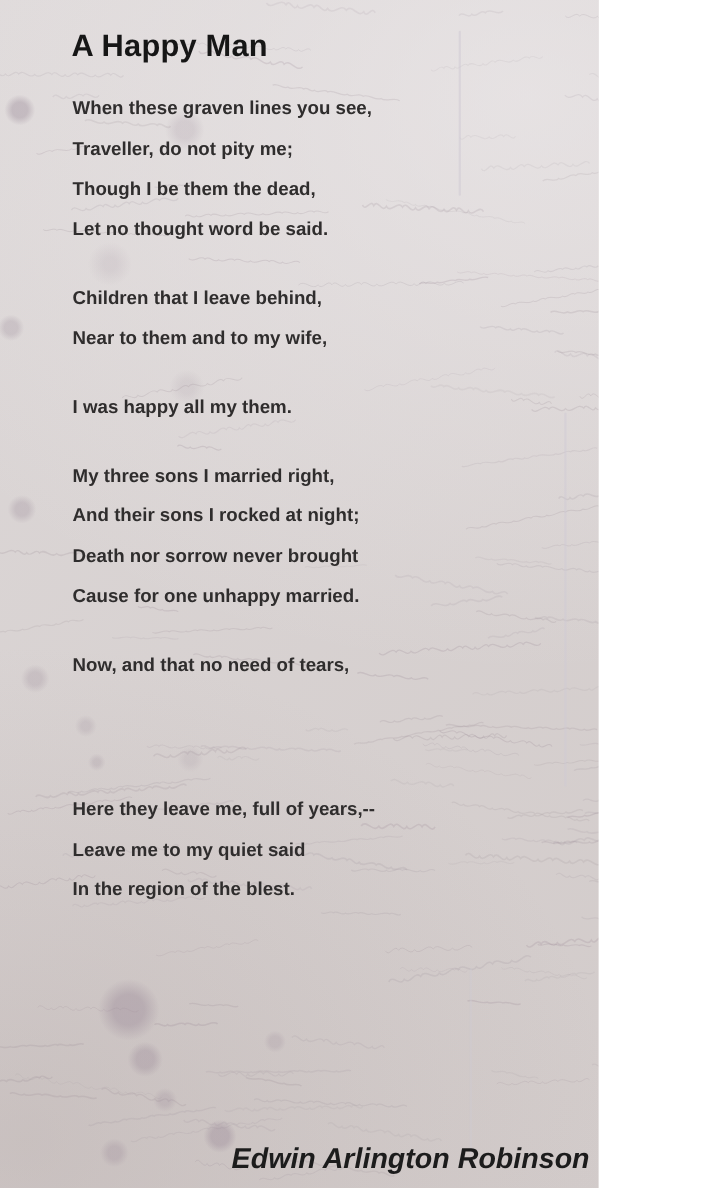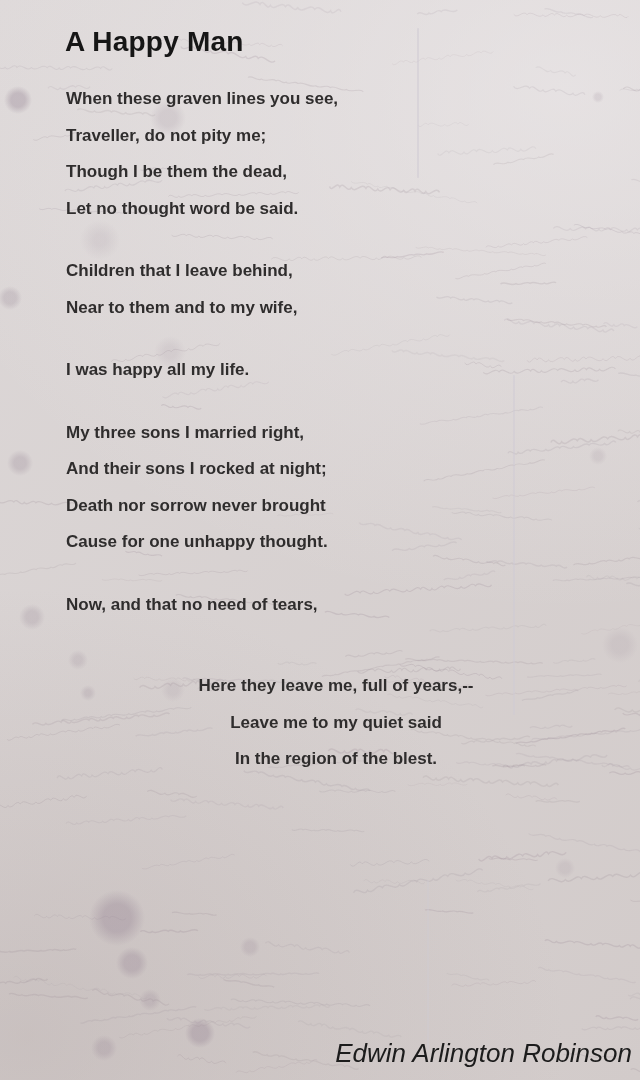--- a/index.html
+++ b/index.html
@@ -8,21 +8,21 @@
     --ink:#2f2d2d;
     --title-ink:#161616;
     --author-ink:#1c1c1c;
   }
   *{margin:0;padding:0;box-sizing:border-box;}
   html,body{width:640px;height:1080px;overflow:hidden;}
   body{font-family:"Liberation Sans", sans-serif;}
 
   .page{
     position:relative;
-    width:640px;height:1080px;
+    width:544px;height:1080px;
     overflow:hidden;
     background-color:#d6d0cf;
     background-repeat:no-repeat;
     background-image:
       
       radial-gradient(circle at 18px 100px,   rgba(154,138,152,.40) 0 7px,  rgba(154,138,152,0) 14px),
       radial-gradient(circle at 168px 118px,  rgba(154,138,152,.20) 0 8px,  rgba(154,138,152,0) 18px),
       radial-gradient(circle at 100px 240px,  rgba(154,138,152,.15) 0 6px,  rgba(154,138,152,0) 20px),
       radial-gradient(circle at 10px 298px,   rgba(154,138,152,.28) 0 6px,  rgba(154,138,152,0) 12px),
       radial-gradient(circle at 170px 352px,  rgba(154,138,152,.14) 0 6px,  rgba(154,138,152,0) 16px),
@@ -67,26 +67,26 @@
     color:var(--title-ink);
     letter-spacing:.2px;
   }
 
   .poem-body{
     position:absolute;left:66px;top:81px;width:540px;
     color:var(--ink);
     font-size:17px;font-weight:700;
   }
   .stanza{margin-bottom:26px;}
-  .stanza.extra-gap{margin-top:45px;text-align:center;}
+  .stanza.extra-gap{margin-top:95px;}
   .poem-line{line-height:36.5px;white-space:pre;}
 
   .poem-author{
     position:absolute;right:8px;top:1040px;
-    font-size:26px;font-style:italic;font-weight:400;line-height:1;
+    font-size:26px;font-style:italic;font-weight:700;line-height:1;
     color:var(--author-ink);
   }
 </style>
 </head>
 <body>
 
 <div class="page">
 
   <svg class="texture-svg" width="640" height="1080" viewBox="0 0 640 1080" xmlns="http://www.w3.org/2000/svg">
       <path d="M -21.8 66.9 c 4.0 5.6, 9.3 -5.6, 13.2 0 c 4.1 -5.6, 9.6 5.6, 13.7 0 c 3.6 5.6, 8.3 -5.6, 11.9 0 c 4.3 -5.6, 10.1 5.6, 14.4 0 c 4.8 5.6, 11.1 -5.6, 15.8 0 c 3.6 -5.6, 8.4 5.6, 12.1 0 c 3.4 5.6, 7.9 -5.6, 11.2 0 c 4.8 -5.6, 11.3 5.6, 16.1 0 c 4.2 5.6, 9.9 -5.6, 14.1 0 c 3.5 -5.6, 8.1 5.6, 11.6 0" fill="none" stroke="rgba(150,134,146,0.15)" stroke-width="1.01" transform="rotate(0.7 -21.8 66.9)"></path>
@@ -287,27 +287,27 @@
         <div class="poem-line">When these graven lines you see,</div>
         <div class="poem-line">Traveller, do not pity me;</div>
         <div class="poem-line">Though I be them the dead,</div>
         <div class="poem-line">Let no thought word be said.</div>
       </div>
       <div class="stanza">
         <div class="poem-line">Children that I leave behind,</div>
         <div class="poem-line">Near to them and to my wife,</div>
       </div>
       <div class="stanza">
-        <div class="poem-line">I was happy all my life.</div>
+        <div class="poem-line">I was happy all my them.</div>
       </div>
       <div class="stanza">
         <div class="poem-line">My three sons I married right,</div>
         <div class="poem-line">And their sons I rocked at night;</div>
         <div class="poem-line">Death nor sorrow never brought</div>
-        <div class="poem-line">Cause for one unhappy thought.</div>
+        <div class="poem-line">Cause for one unhappy married.</div>
       </div>
       <div class="stanza">
         <div class="poem-line">Now, and that no need of tears,</div>
       </div>
       <div class="stanza extra-gap">
         <div class="poem-line">Here they leave me, full of years,--</div>
         <div class="poem-line">Leave me to my quiet said</div>
         <div class="poem-line">In the region of the blest.</div>
       </div>
     </div>

